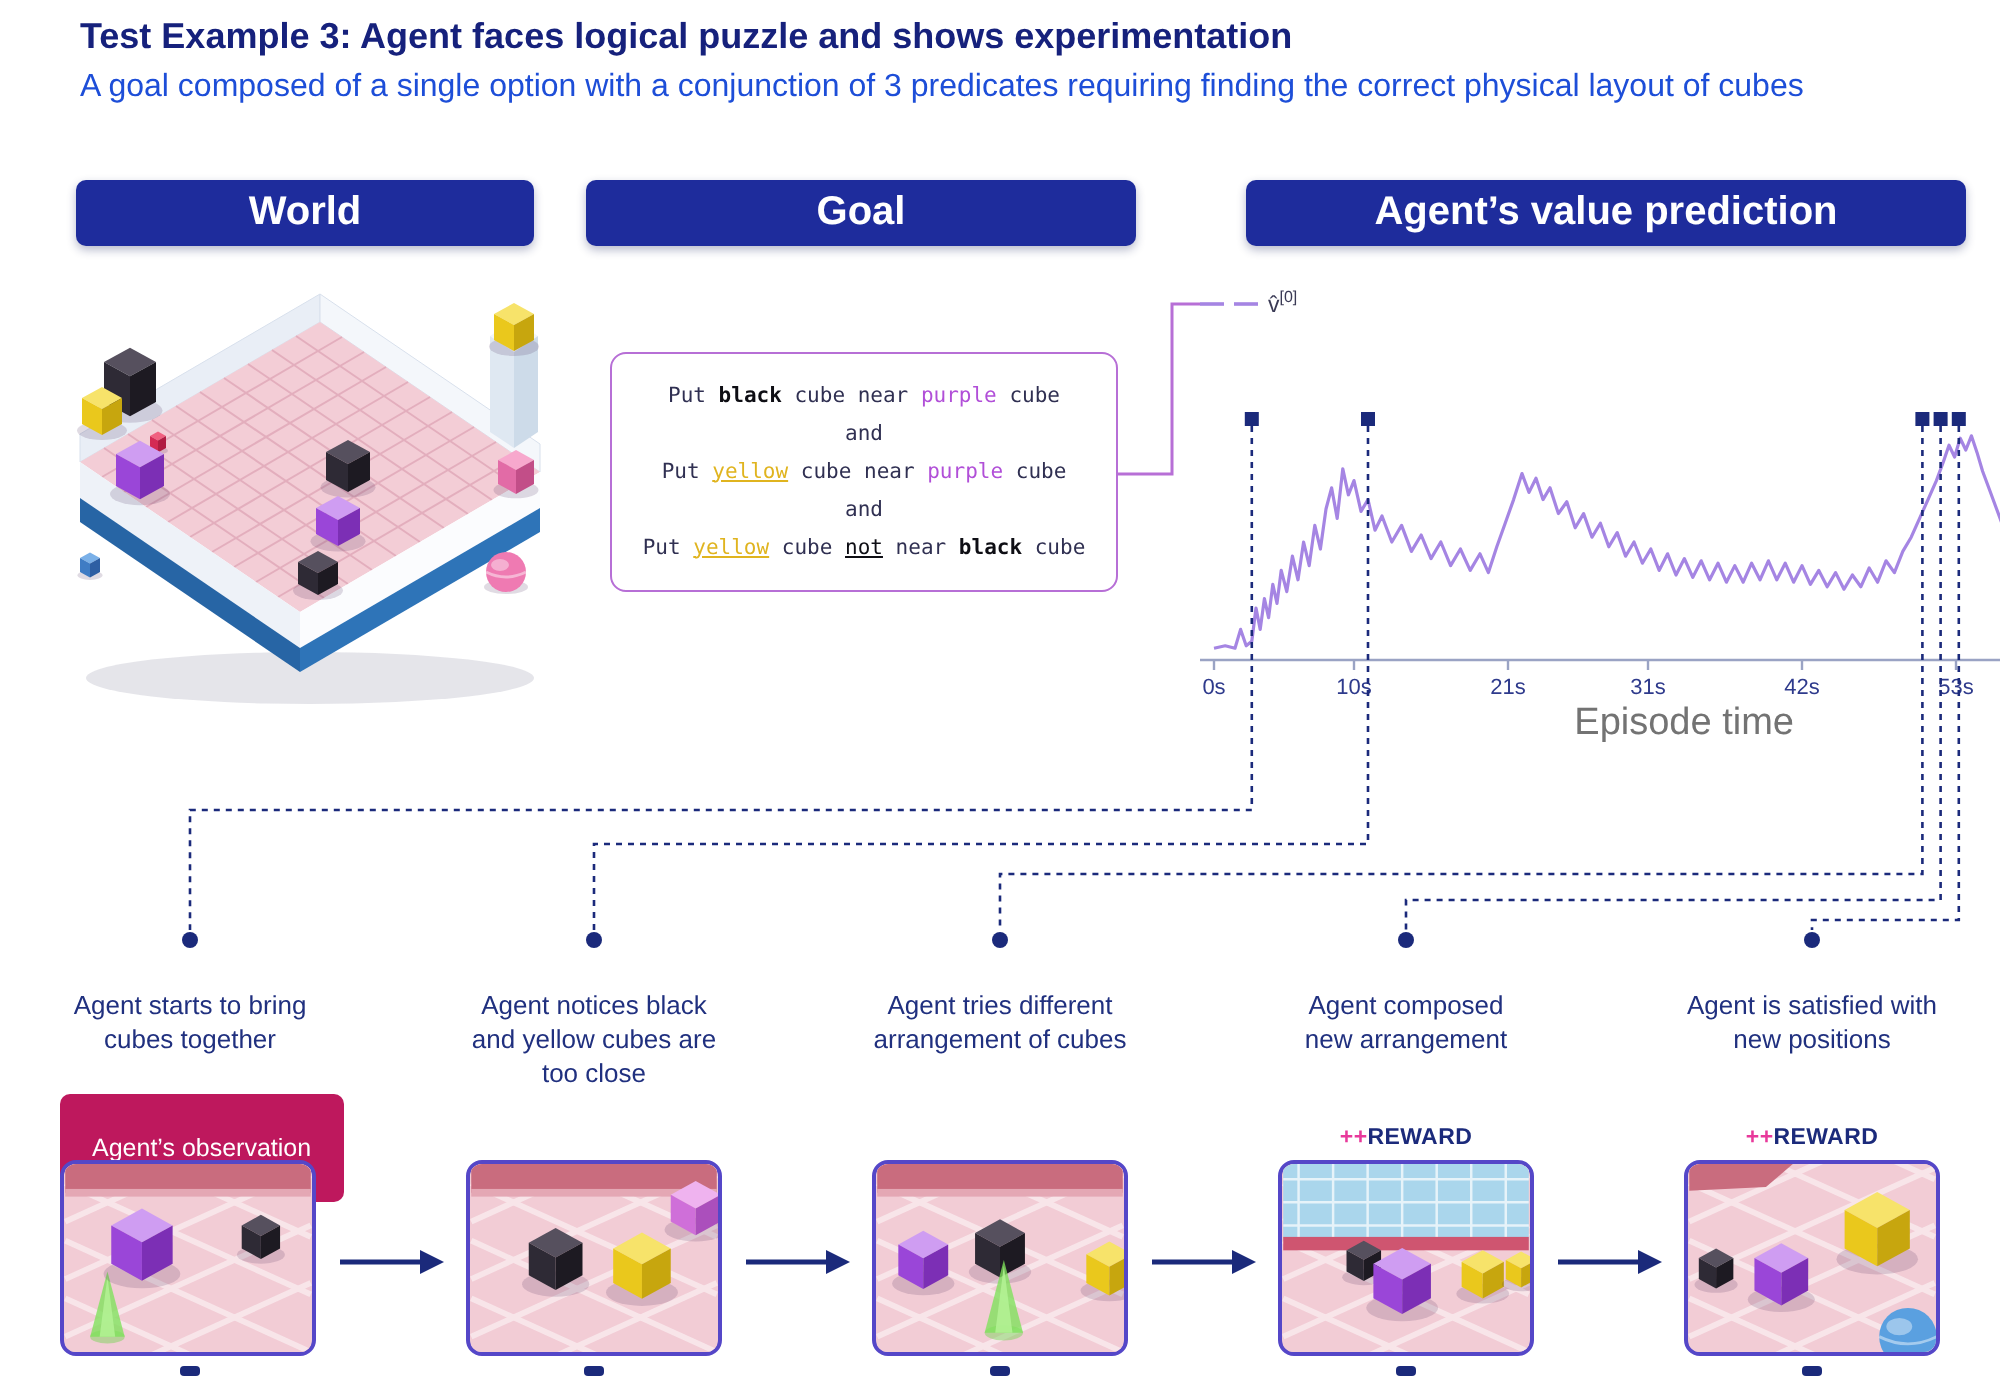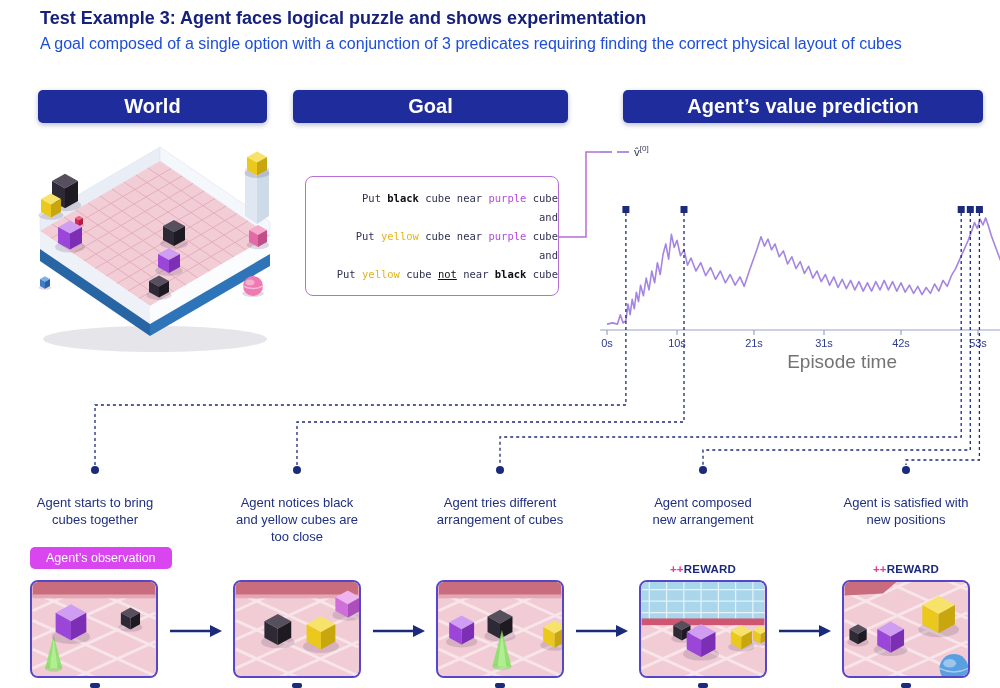--- a/index.html
+++ b/index.html
@@ -8,35 +8,35 @@
   .title{position:absolute;left:40px;top:8px;font-size:18px;font-weight:bold;color:#16217c;}
   .subtitle{position:absolute;left:40px;top:35px;font-size:16px;color:#1d4ed8;}
   .pill{position:absolute;top:90px;height:33px;background:#1e2c9c;color:#fff;font-weight:bold;
         font-size:20px;display:flex;align-items:center;justify-content:center;border-radius:5px;
         box-shadow:0 2px 5px rgba(20,30,90,.3);}
   #pill-world{left:38px;width:229px;}
   #pill-goal{left:293px;width:275px;}
   #pill-value{left:623px;width:360px;}
   .world{position:absolute;left:35px;top:146px;width:240px;height:218px;}
   .goal-box{position:absolute;left:305px;top:176px;width:252px;height:118px;border:1.6px solid #b76fd6;
-        border-radius:8px;display:flex;flex-direction:column;justify-content:center;align-items:flex-end;background:#fff;}
+        border-radius:8px;display:flex;flex-direction:column;justify-content:center;align-items:center;background:#fff;}
   .goal-line{font-family:"DejaVu Sans Mono",monospace;font-size:10.5px;line-height:19px;color:#303052;white-space:pre;}
   .seg-plain{color:#303052;}
   .seg-black{color:#0e0e14;font-weight:bold;}
   .seg-purple{color:#b14fd8;}
-  .seg-yellow{color:#e0b41f;}
+  .seg-yellow{color:#e0b41f;text-decoration:underline;}
   .seg-not{color:#0e0e14;font-weight:normal;text-decoration:underline;}
   .legend{position:absolute;left:634px;top:144px;font-size:11.5px;color:#3a3a55;}
   .legend sup{font-size:8px;}
   .xlabel{position:absolute;left:757px;top:351px;width:140px;text-align:right;font-size:19px;color:#737373;}
   #overlay{position:absolute;left:0;top:0;width:1000px;height:688px;pointer-events:none;}
   .caption{position:absolute;top:494px;width:176px;text-align:center;font-size:13px;line-height:17px;
         color:#20307f;white-space:pre-line;}
-  .obs-pill{position:absolute;left:30px;top:547px;background:#d946ef;color:#fff;font-size:12.5px;
-        padding:4px 16px;border-radius:5px;}
+  .obs-pill{position:absolute;left:30px;top:547px;background:#be185d;color:#fff;font-size:12.5px;
+        padding:20px 16px;border-radius:5px;}
   .thumb{position:absolute;top:580px;width:128px;height:98px;border:2px solid #5547c8;border-radius:8px;
         overflow:hidden;background:#f2ccd5;box-sizing:border-box;}
   .thumb svg{display:block;width:100%;height:100%;}
   .reward{position:absolute;top:563px;width:128px;text-align:center;font-size:11.5px;font-weight:bold;letter-spacing:.2px;}
   .reward .plus{color:#e8399b;}
   .reward .word{color:#1b2a7b;}
 </style>
 </head>
 <body>
 

